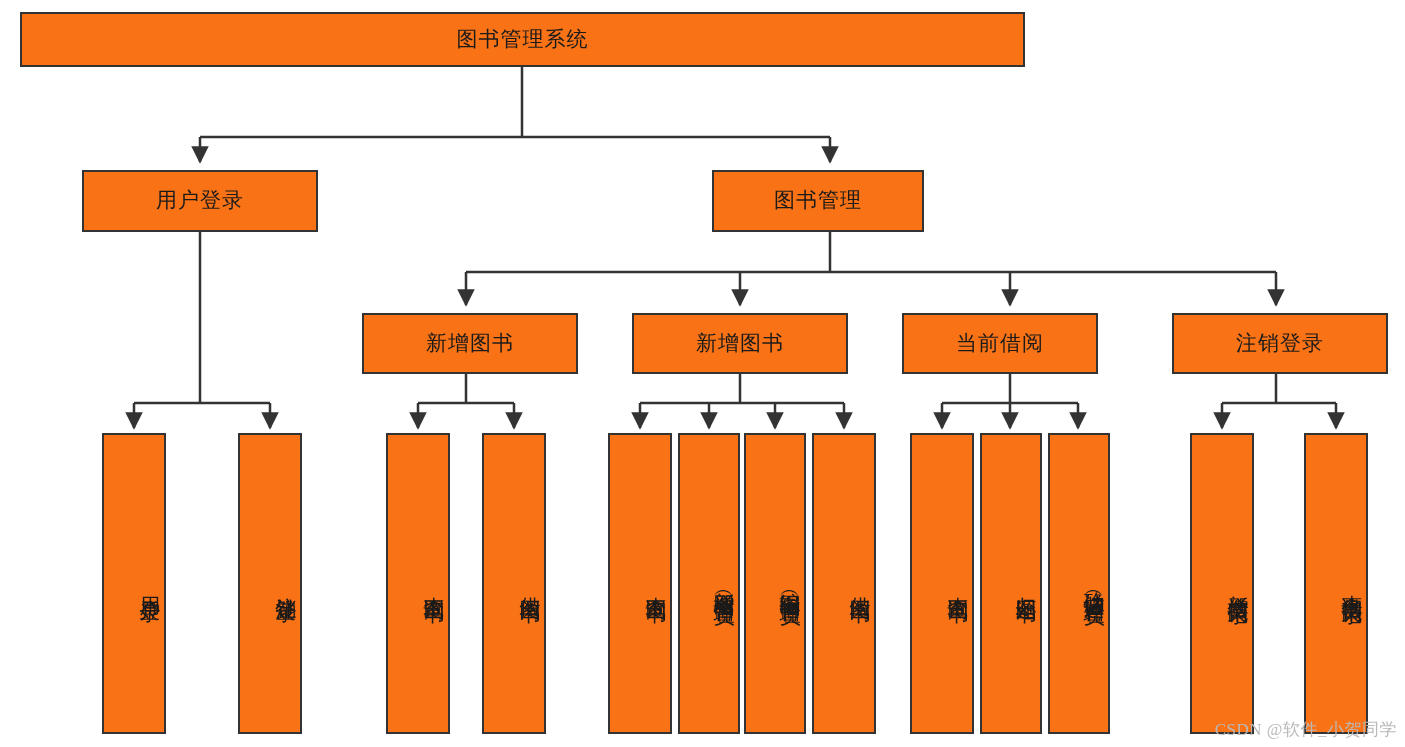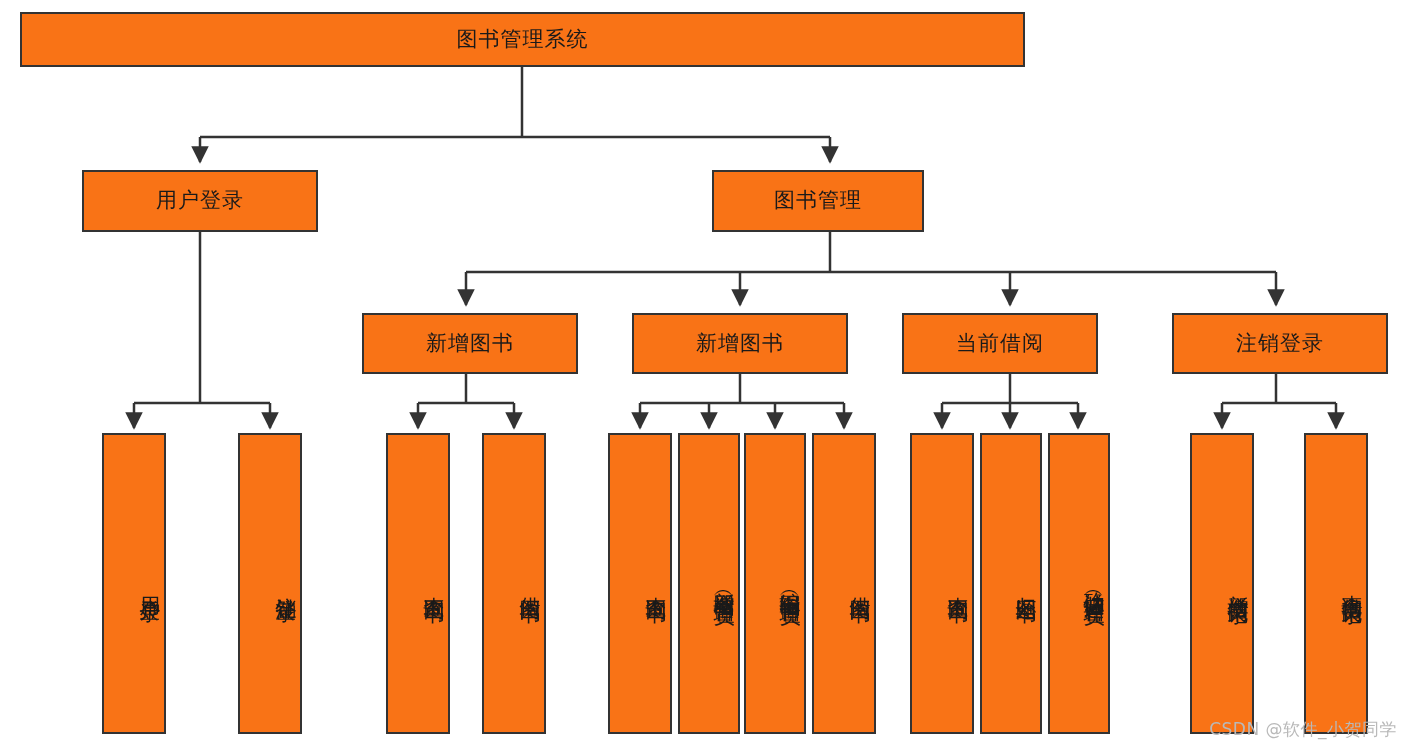--- a/index.html
+++ b/index.html
@@ -57,20 +57,21 @@
   }
   #watermark {
     position: absolute;
     right: 8px;
     bottom: 6px;
     font-size: 17px;
     color: #b9b9b9;
     letter-spacing: 0.5px;
     white-space: nowrap;
     user-select: none;
+    font-family: Liberation Serif, serif;
   }
 </style>
 </head>
 <body>
 
 <div id="canvas">
 
   <svg class="connectors" viewBox="0 0 1405 747" xmlns="http://www.w3.org/2000/svg">
     <defs>
       <marker id="arrow" viewBox="0 0 10 10" refX="9" refY="5" markerWidth="7" markerHeight="7" orient="auto-start-reverse">

